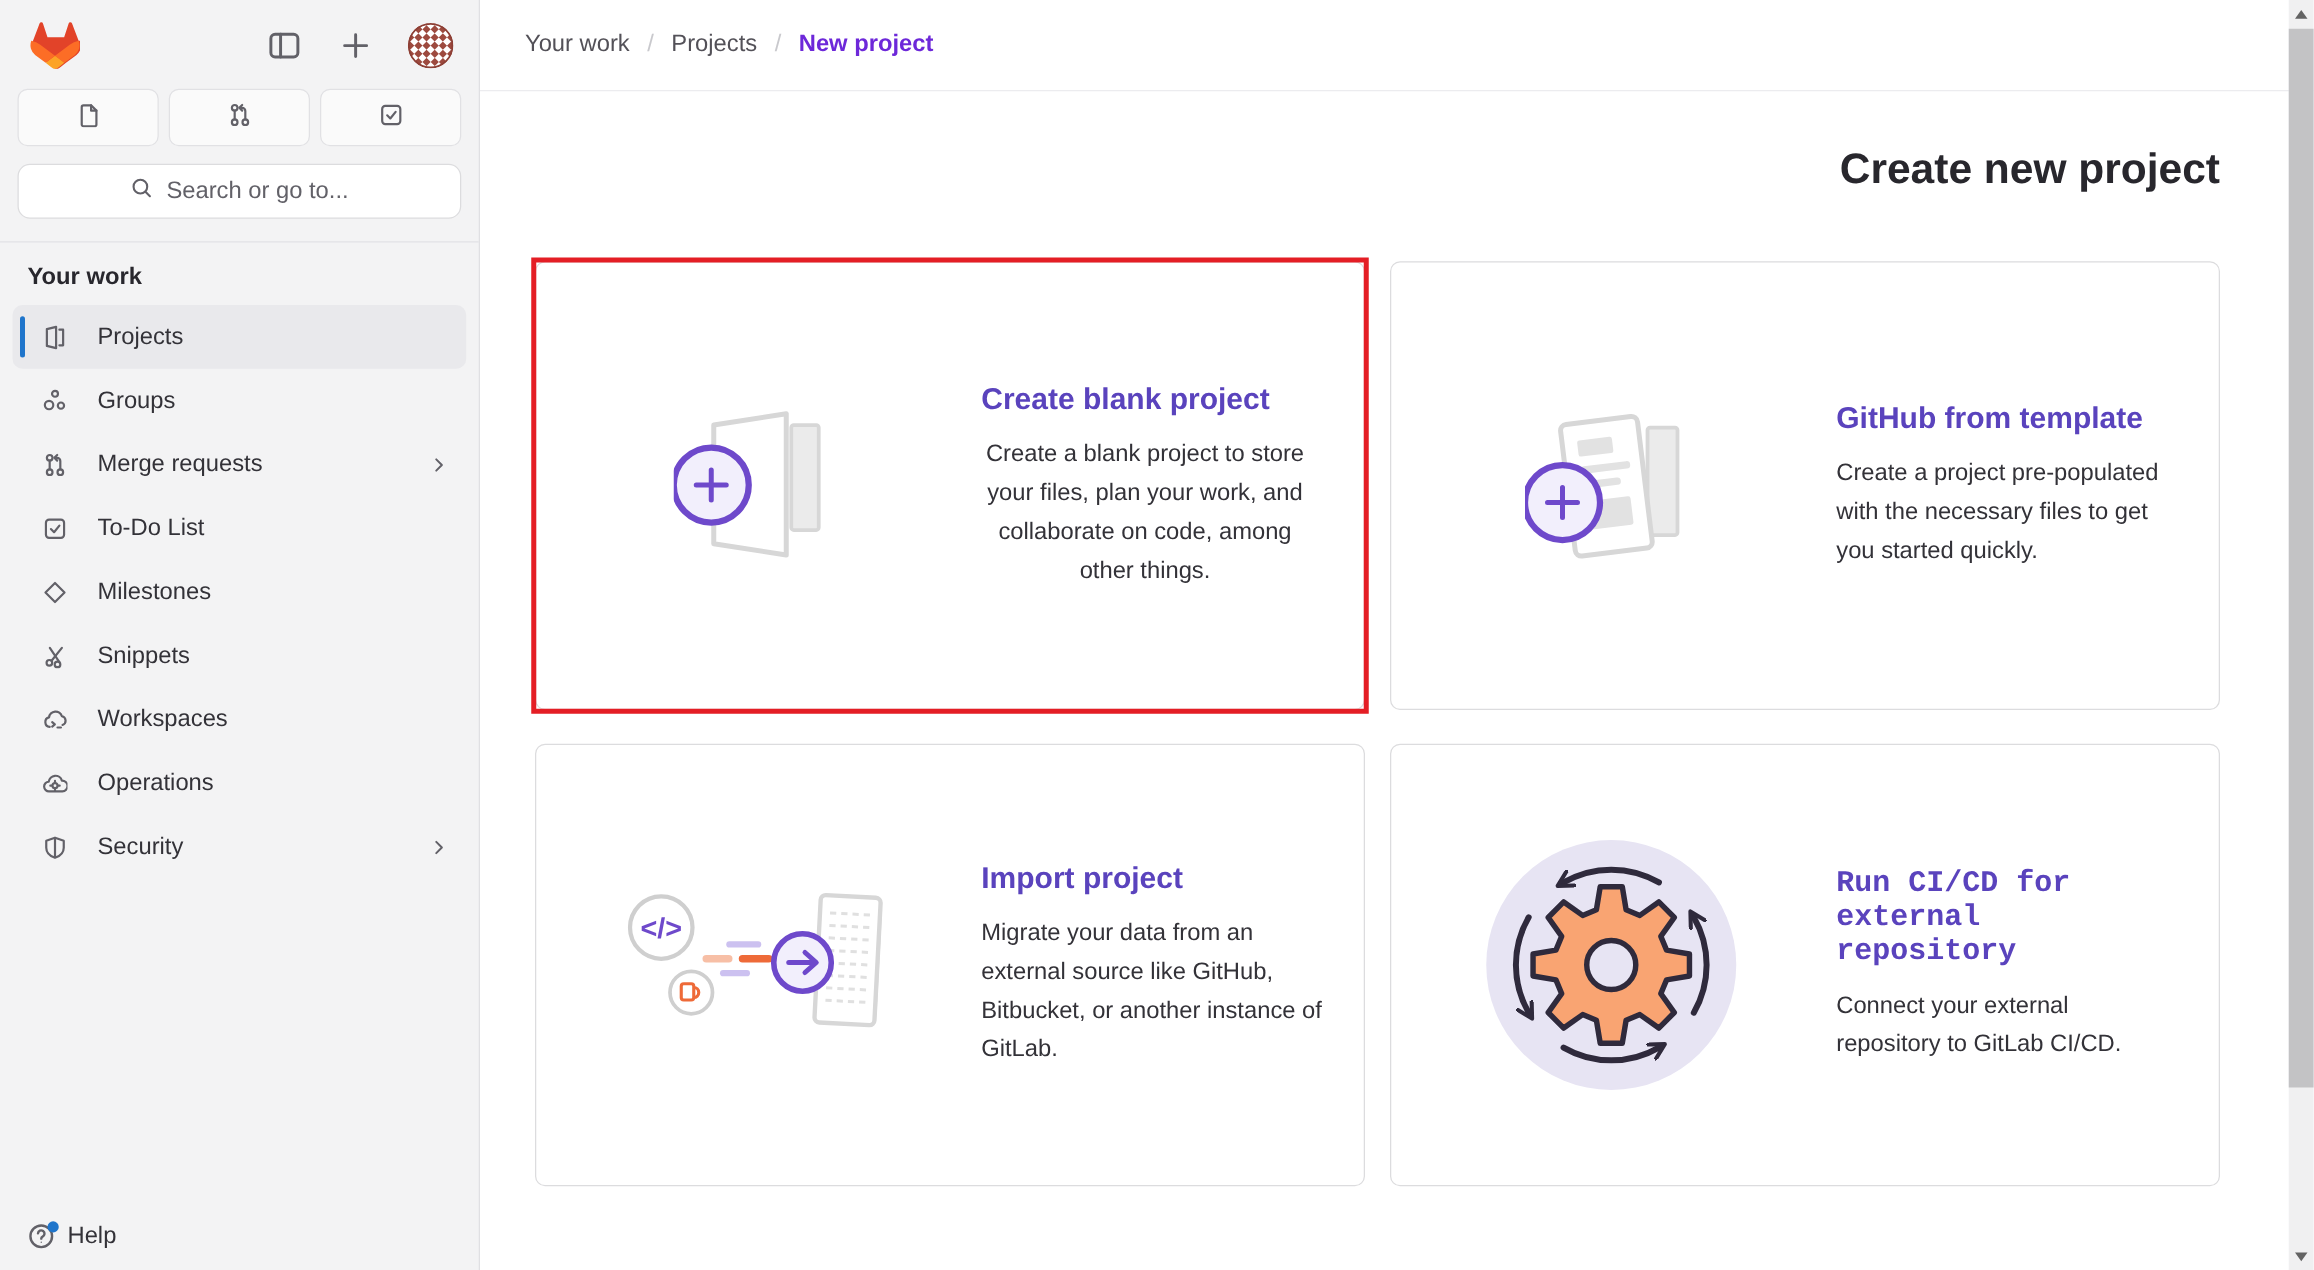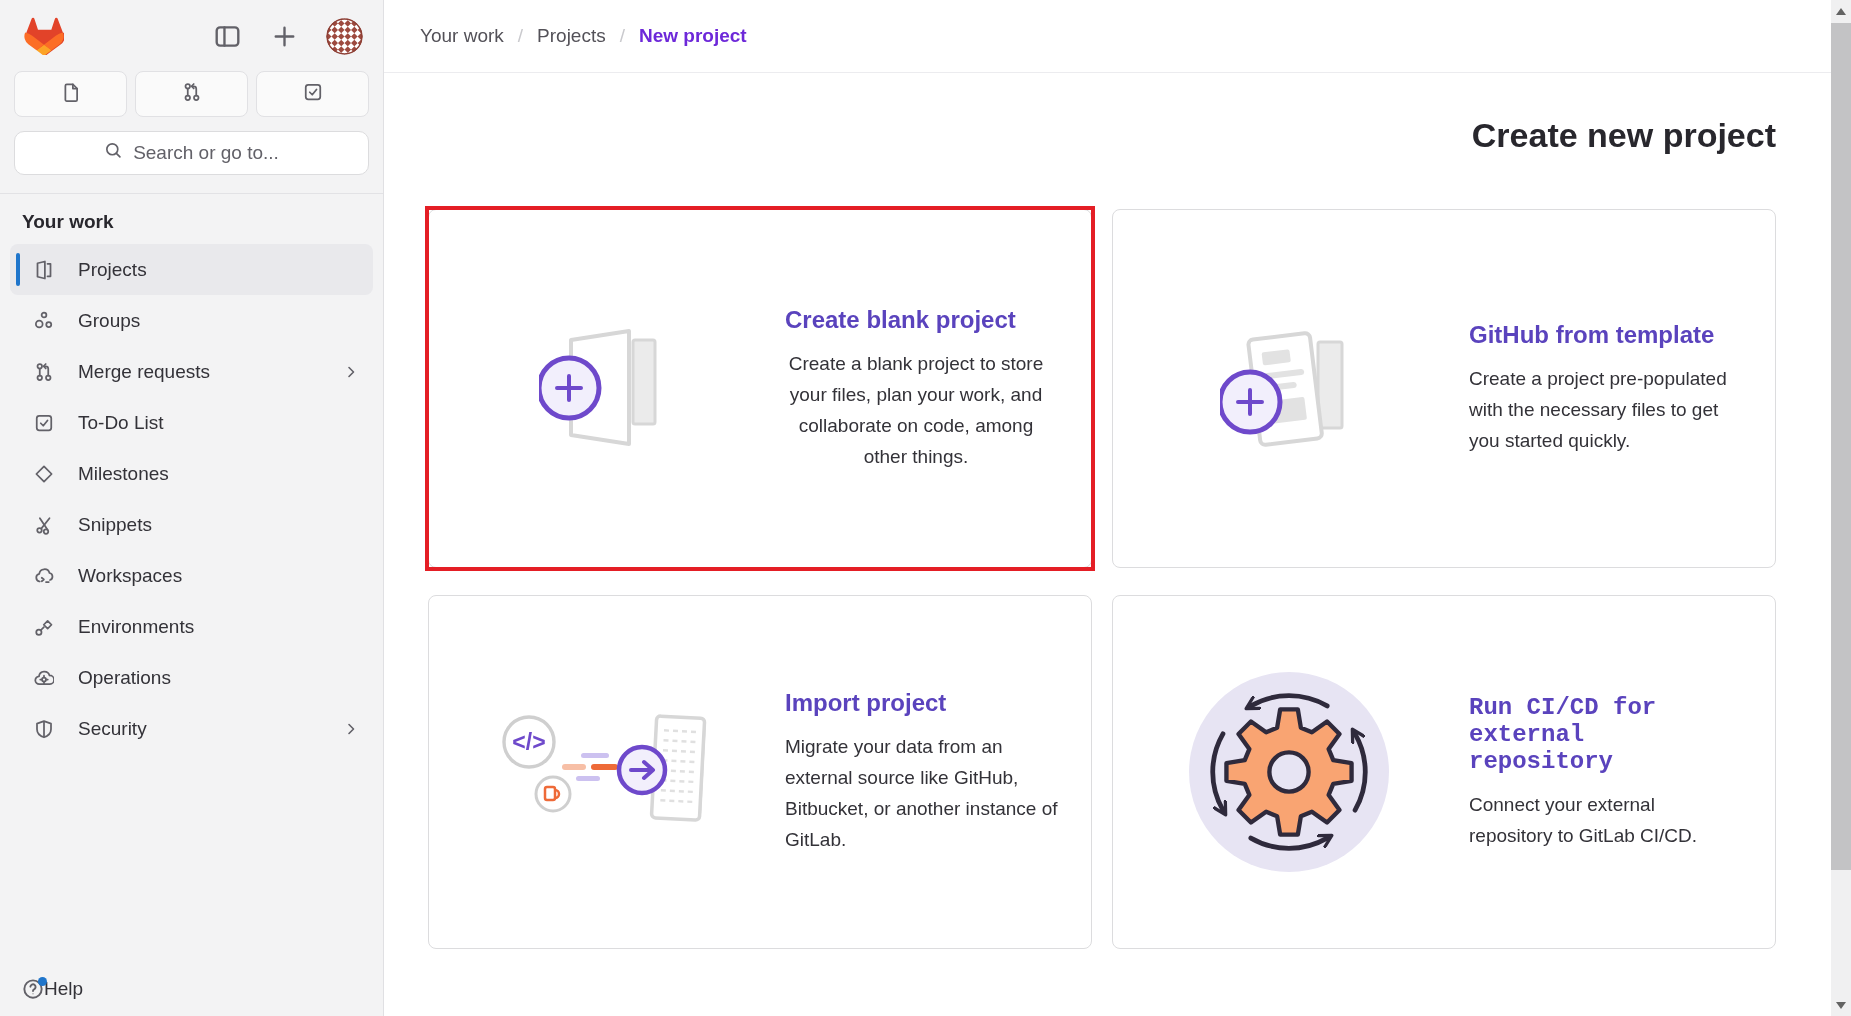--- a/index.html
+++ b/index.html
@@ -40,21 +40,21 @@
   }
   .sb-item.active { background:#e9e9ec; }
   .sb-item.active::before {
     content:""; position:absolute; left:6px; top:9px; bottom:9px; width:4px; border-radius:4px; background:#1f75cb;
   }
   .sb-ic { width:20px; height:20px; color:#626168; margin-right:24px; display:flex; align-items:center; }
   .sb-ic svg { width:20px; height:20px; }
   .sb-chev { margin-left:auto; color:#626168; display:flex; }
   .sb-chev svg { width:16px; height:16px; }
   .sb-help {
-    position:absolute; left:22px; bottom:16px; display:flex; align-items:center; 
+    position:absolute; left:22px; bottom:16px; display:flex; align-items:center; gap:10px;
     font-size:19px; color:#333238; cursor:pointer;
   }
   .help-ic { position:relative; width:22px; height:22px; color:#626168; }
   .help-ic svg { width:22px; height:22px; }
   .help-dot { position:absolute; top:-1px; right:-3px; width:9px; height:9px; border-radius:50%; background:#1f75cb; }
   
   main { flex:1; display:flex; flex-direction:column; background:#fff; }
   .breadcrumb-bar {
     height:73px; border-bottom:1px solid #ececef; display:flex; align-items:center;
     padding-left:36px; font-size:19px; color:#535158; gap:14px; background:#fff;
@@ -242,30 +242,20 @@
     </div>
     <div class="sb-item">
       <span class="sb-ic">
         <svg viewBox="0 0 16 16" fill="none" stroke="currentColor" stroke-width="1.4" stroke-linecap="round" stroke-linejoin="round">
           <path d="M4.6 12.4a3.1 3.1 0 0 1-.4-6.1 4.2 4.2 0 0 1 8.2-.7 2.9 2.9 0 0 1 .4 5.6"></path>
           <path d="m6.2 9.4 1.7 1.4-1.7 1.4"></path>
             <path d="M9.6 12.8h2.2"></path>
         </svg>
       </span>
       <span>Workspaces</span>
-    </div>
-    <div class="sb-item">
-      <span class="sb-ic">
-        <svg viewBox="0 0 16 16" fill="none" stroke="currentColor" stroke-width="1.4" stroke-linejoin="round" stroke-linecap="round">
-          <circle cx="3.9" cy="12.1" r="2.1"></circle>
-            <path d="m5.4 10.6 2.5-2.5"></path>
-            <path d="M10.9 3.1 14 6.2l-3.1 3.1-3.1-3.1Z"></path>
-        </svg>
-      </span>
-      <span>Environments</span>
     </div>
     <div class="sb-item">
       <span class="sb-ic">
         <svg viewBox="0 0 16 16" fill="none" stroke="currentColor" stroke-width="1.4" stroke-linecap="round" stroke-linejoin="round">
           <path d="M4.3 12.9a3.1 3.1 0 0 1-.3-6.2 4.3 4.3 0 0 1 8.4-.7 3 3 0 0 1 .3 6.9Z"></path>
           <circle cx="8" cy="9.2" r="1.6"></circle>
             <path d="M8 7v-.9M8 12.3v-.9M5.9 9.2H5M11 9.2h-.9"></path>
         </svg>
       </span>
       <span>Operations</span>

